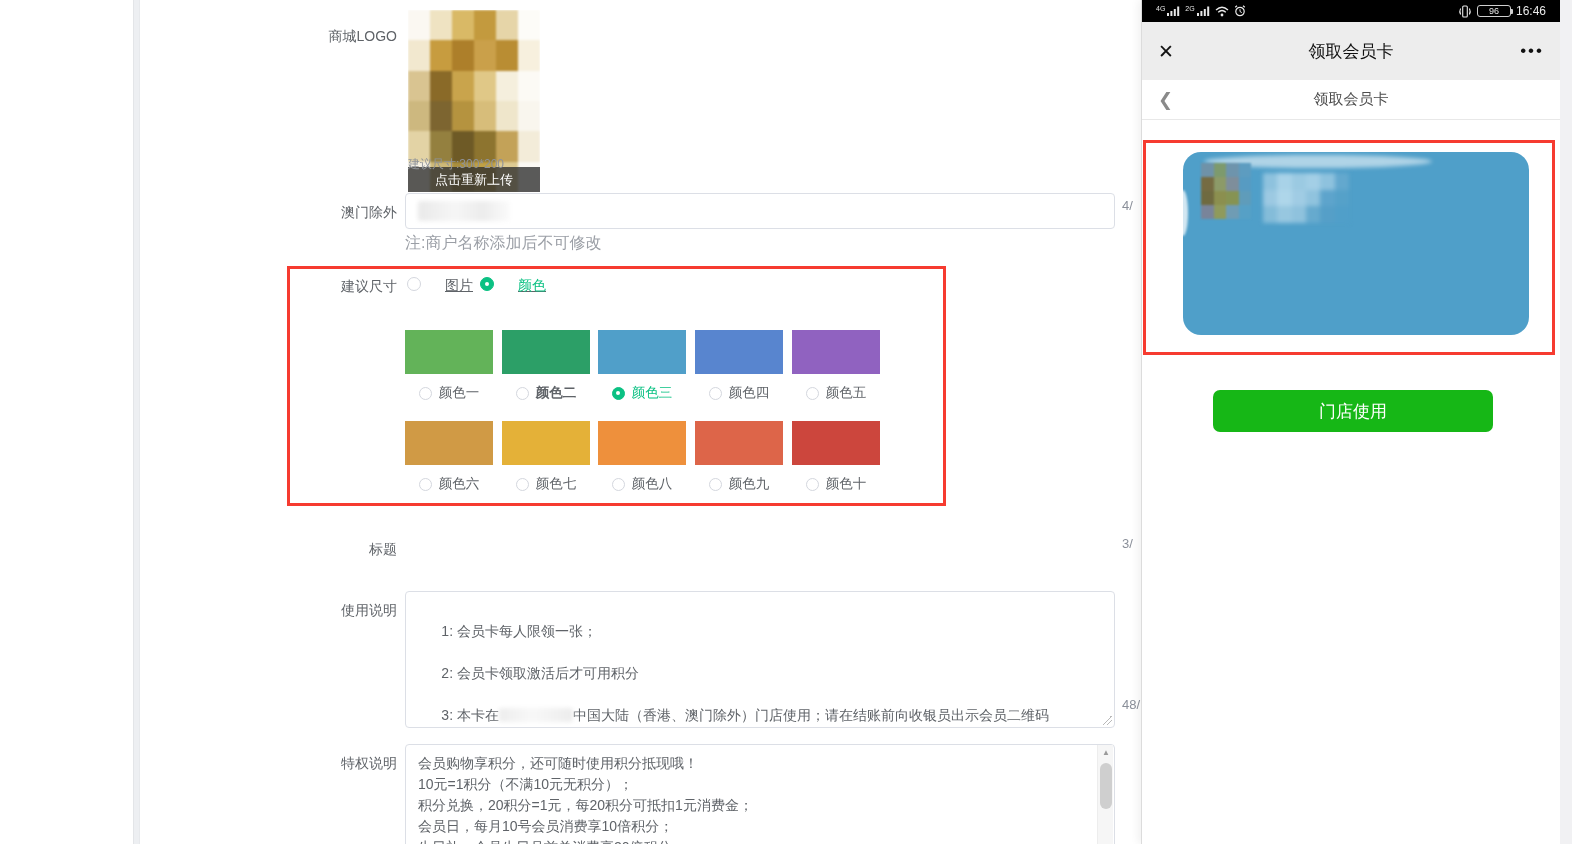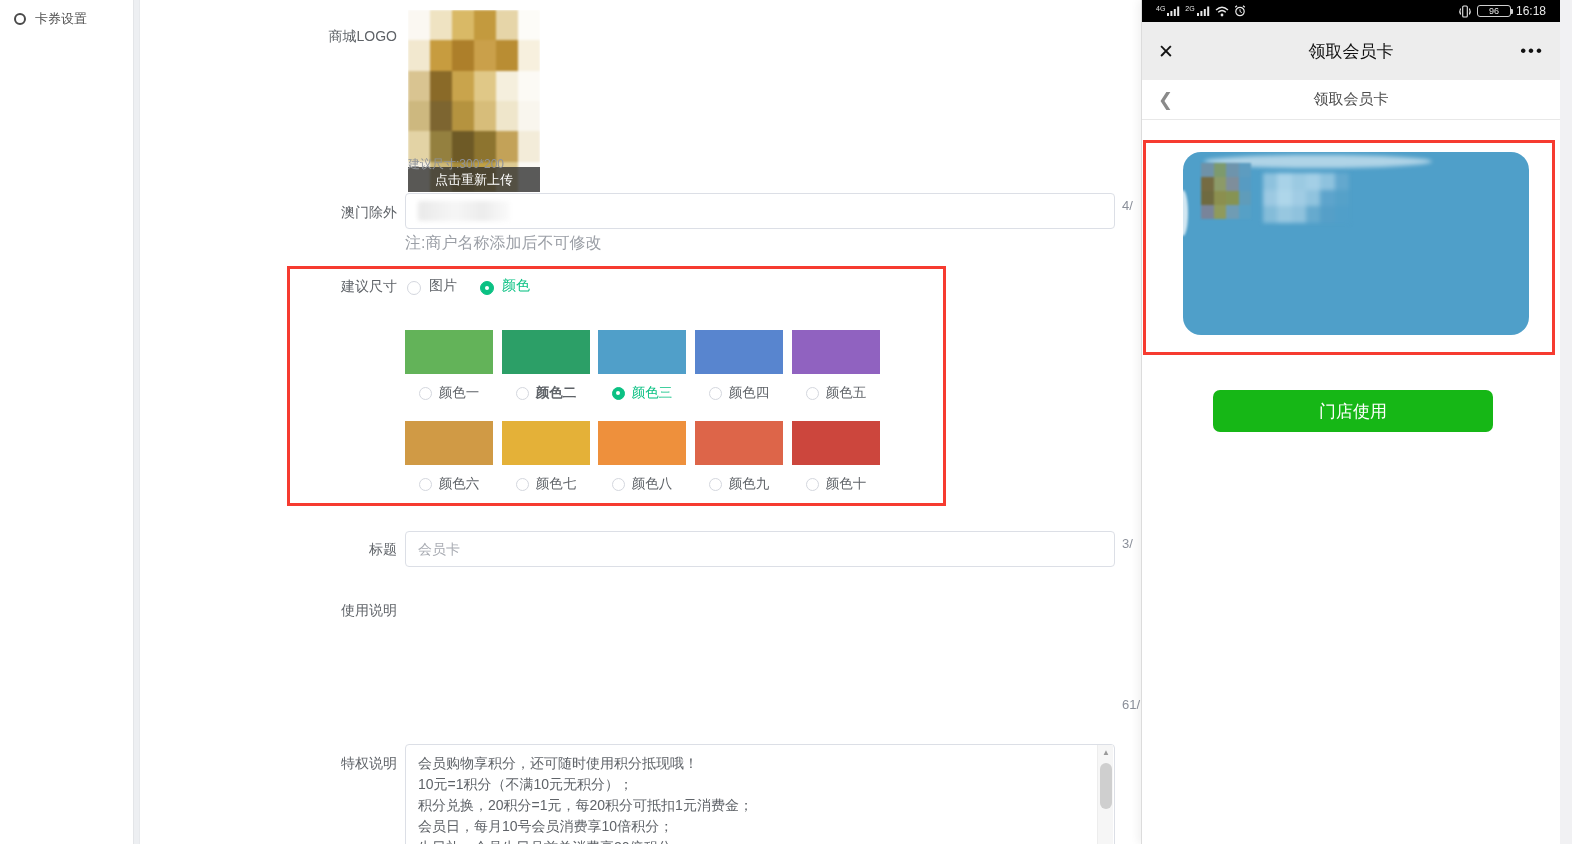--- a/index.html
+++ b/index.html
@@ -32,21 +32,21 @@
   .note { position:absolute; left:265px; font-size:16px; color:#9b9fa6; }
   .counter { position:absolute; font-size:13px; color:#8a8f99; }
 
   .annot { position:absolute; border:3px solid #f63b30; pointer-events:none; }
 
   .radio { display:inline-block; width:14px; height:14px; border:1px solid #d4d7de; border-radius:50%;
     background:#fff; position:relative; flex:none; }
   .checked .radio, .radio.on { background:#0bc183; border-color:#0bc183; }
   .checked .radio::after, .radio.on::after { content:""; position:absolute; left:4px; top:4px; width:4px; height:4px;
     border-radius:50%; background:#fff; }
-  .radio-row { position:absolute; display:flex; align-items:flex-end; gap:8px; cursor:pointer; font-size:14px; color:#5f6368; }
+  .radio-row { position:absolute; display:flex; align-items:flex-start; gap:24px; cursor:pointer; font-size:14px; color:#5f6368;text-decoration:underline; }
   .checked .rlabel { color:#0bc183; }
 
   .swatch-cell { position:absolute; width:88px; }
   .swatch { width:88px; height:44px; cursor:pointer; }
   .sw-radio-line { display:flex; align-items:center; justify-content:center; gap:7px; margin-top:10px;
     font-size:13.5px; color:#5f6368; cursor:pointer; }
   .swatch-cell .radio { width:13px; height:13px; }
   .swatch-cell .radio.on::after { left:3.5px; top:3.5px; }
   .swatch-cell.checked .sw-label { color:#0bc183; }
 
@@ -95,26 +95,20 @@
   .claim-btn { position:absolute; left:71px; top:390px; width:280px; height:42px; border:none; border-radius:7px;
     color:#fff; font-size:17px; cursor:pointer; font-family:inherit; }
 
   .scroll-strip { position:absolute; left:1560px; top:0; width:12px; height:844px; background:#f1f1f3; }
 </style>
 </head>
 <body>
 
 <div id="stage">
 
-  <div class="sidebar">
-    <div class="side-item">
-      <span class="side-circle"></span>
-      <span class="side-label">卡券设置</span>
-    </div>
-  </div>
   <div class="side-divider"></div>
 
   <div class="main">
 
     <div class="flabel" style="top:28px">商城LOGO</div>
     <div class="logo-box">
       <div class="mosaic" style="grid-template-columns: repeat(6, 1fr);">
           <div style="background: rgb(251, 248, 242);"></div>
           <div style="background: rgb(239, 227, 194);"></div>
           <div style="background: rgb(217, 185, 102);"></div>
@@ -239,38 +233,43 @@
         <div class="swatch-cell" style="left: 652px; top: 421px;">
           <div class="swatch" style="background:#cc463d"></div>
           <div class="sw-radio-line">
             <span class="radio "></span>
             <span class="sw-label">颜色十</span>
           </div>
         </div>
       </div>
 
     <div class="flabel" style="top:541px">标题</div>
-    <div class="tinput" style="top:531px; color:#a8abb2">会员卡</div>
 
     <div class="flabel" style="top:602px">使用说明</div>
+    <div class="tarea" style="top:591px; height:137px">
+      <span>1: 会员卡每人限领一张；</span><br>
+      <span>2: 会员卡领取激活后才可用积分</span><br>
+      <span>3: 本卡在</span><span class="blur-inline"></span><span>中国大陆（香港、澳门除外）门店使用；请在结账前向收银员出示会员二维码</span>
+      <span class="resize-grip"></span>
+    </div>
 
     <div class="flabel" style="top:755px">特权说明</div>
     <div class="tarea" style="top:744px; height:110px; padding-right:28px">会员购物享积分，还可随时使用积分抵现哦！
 10元=1积分（不满10元无积分）；
 积分兑换，20积分=1元，每20积分可抵扣1元消费金；
 会员日，每月10号会员消费享10倍积分；
 生日礼，会员生日月首单消费享20倍积分；</div>
     <div class="vscroll" style="left:957px; top:745px; height:108px">
       <div class="arrow">▲</div>
       <div class="thumb"></div>
     </div>
 
     <div class="counter" style="left:982px; top:198px">4/</div>
     <div class="counter" style="left:982px; top:536px">3/</div>
-    <div class="counter" style="left:982px; top:697px">61/</div>
+    <div class="counter" style="left:982px; top:697px">48/</div>
 
     <div class="annot" style="left: 147px; top: 266px; width: 659px; height: 240px; border-color: rgb(246, 59, 48);"></div>
   </div>
 
   <div class="phone">
 
     <div class="statusbar">
       <div class="sb-left">
         <span class="sb-g">4G</span>
         <svg width="13" height="12">
@@ -304,21 +303,21 @@
           </svg>
       </div>
       <div class="sb-right">
         <svg width="14" height="13" viewBox="0 0 14 13">
             <rect x="4.7" y="1" width="4.6" height="11" rx="1" stroke="#e8e8e8" stroke-width="1.1" fill="none"></rect>
             <path d="M2.6 3.5 q-1.6 3 0 6 M11.4 3.5 q1.6 3 0 6" stroke="#e8e8e8" stroke-width="1.1" fill="none"></path>
           </svg>
         <span class="battery">
             <span>96</span>
           </span>
-        <span>16:18</span>
+        <span>16:46</span>
       </div>
     </div>
 
     <div class="wxnav">
       <span class="wx-close">✕</span>
       <span class="wx-title">领取会员卡</span>
       <span class="wx-more">•••</span>
     </div>
 
     <div class="subnav">

